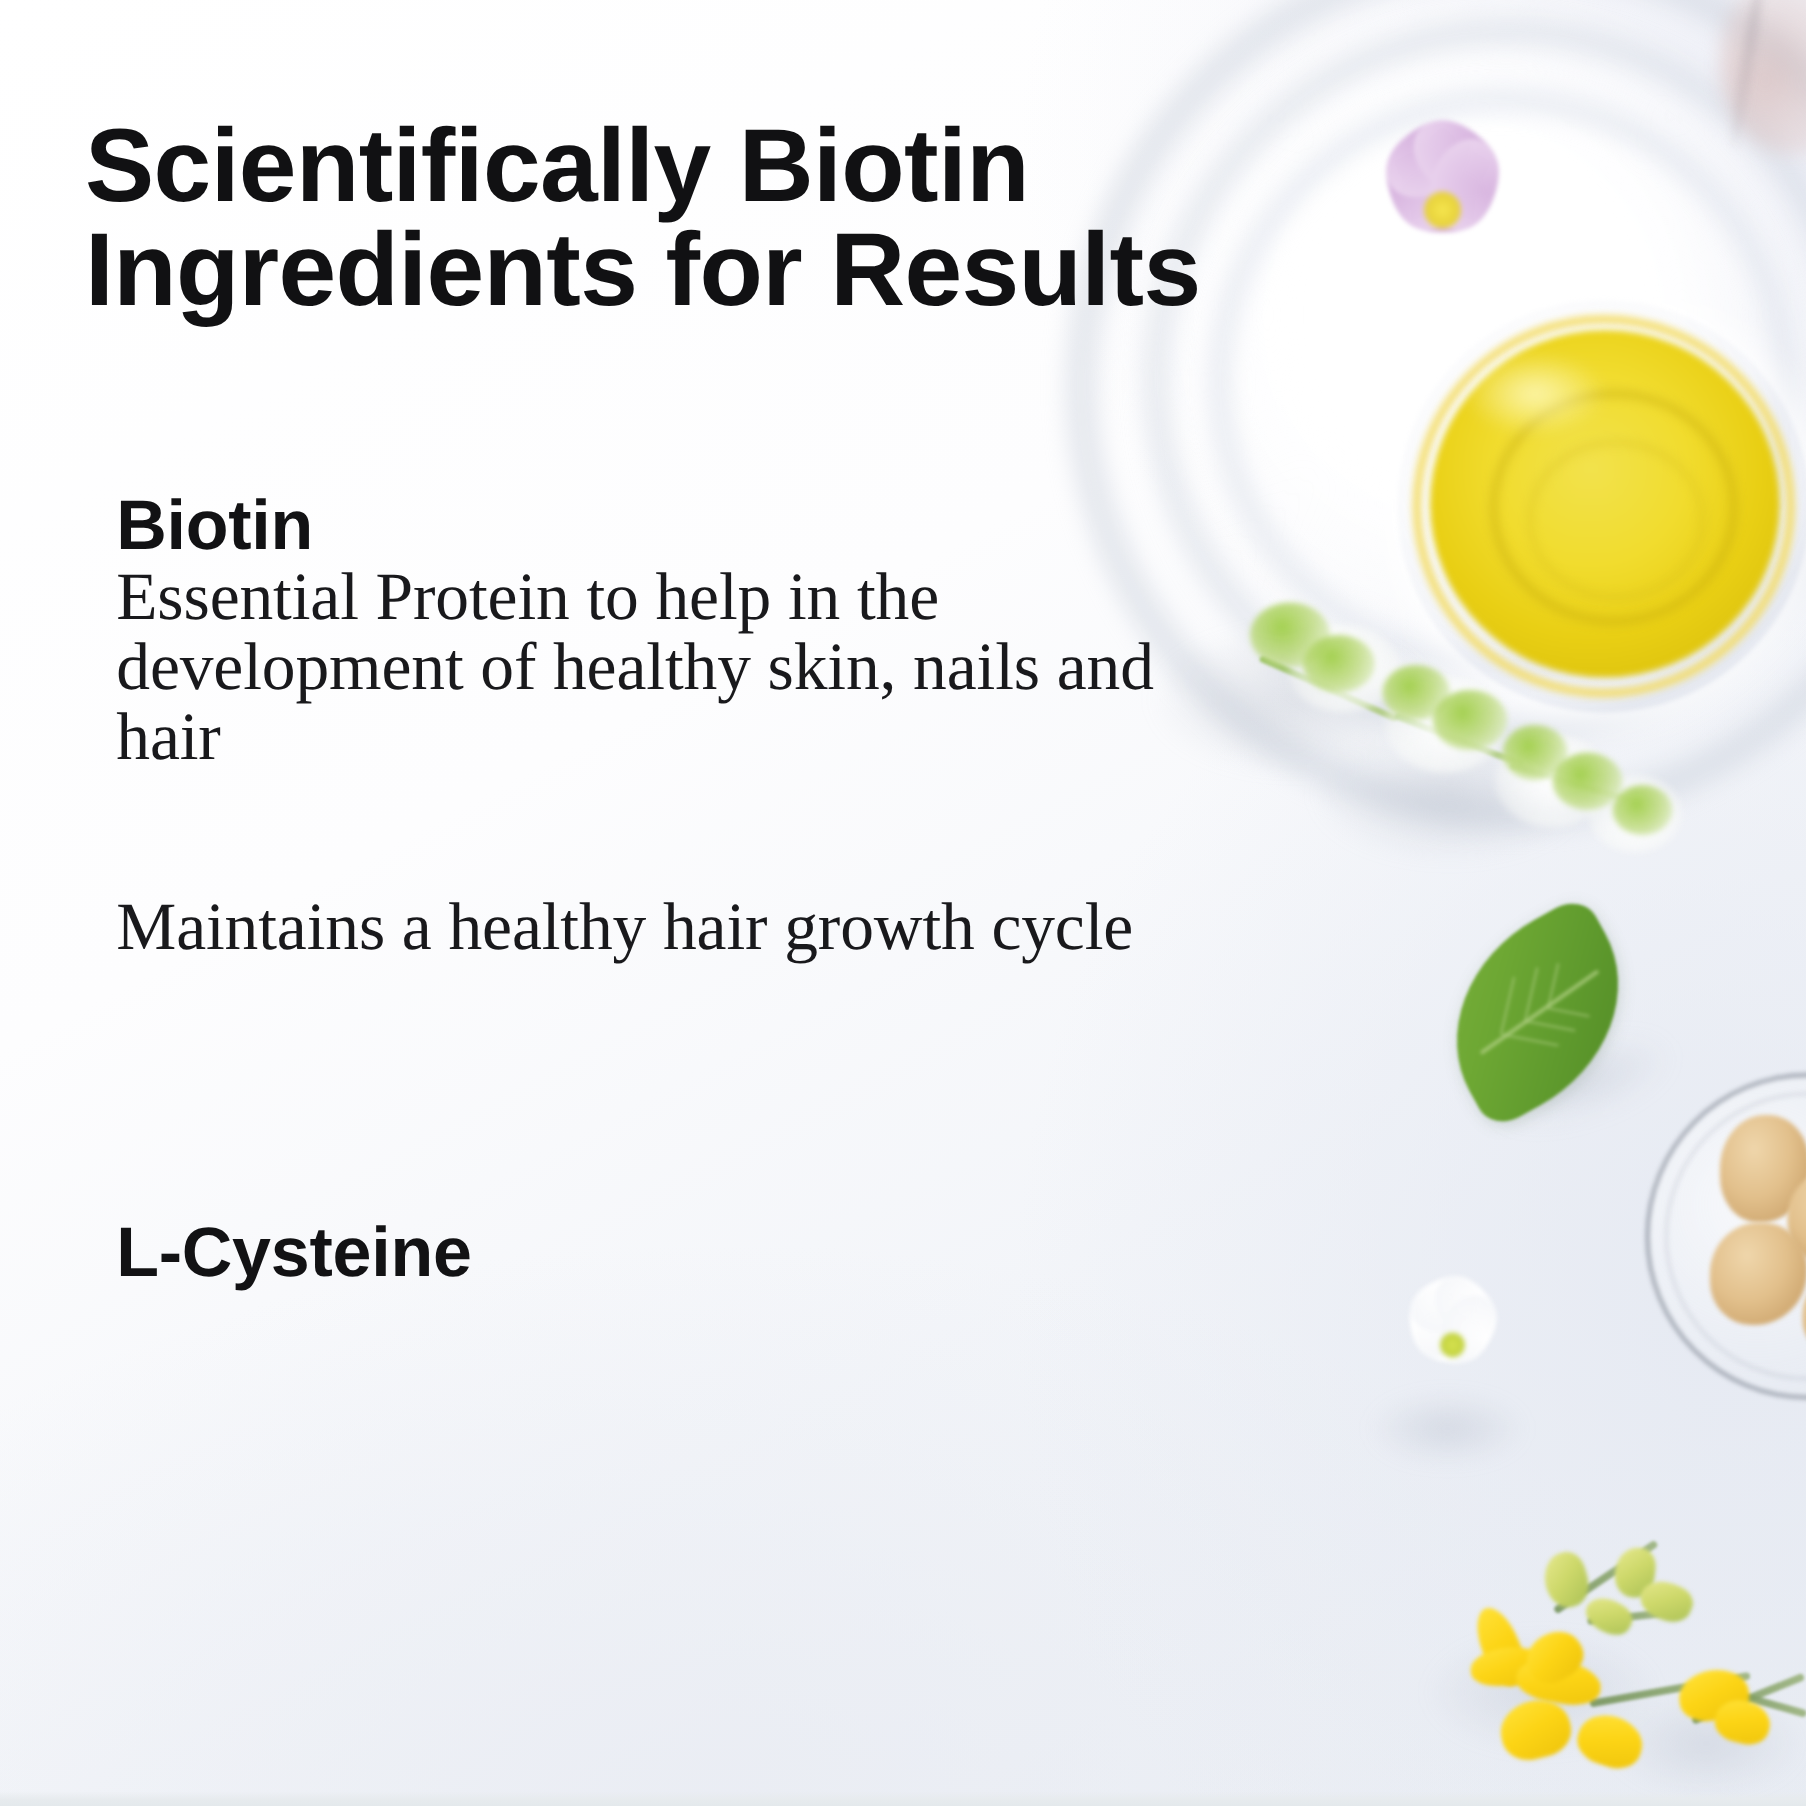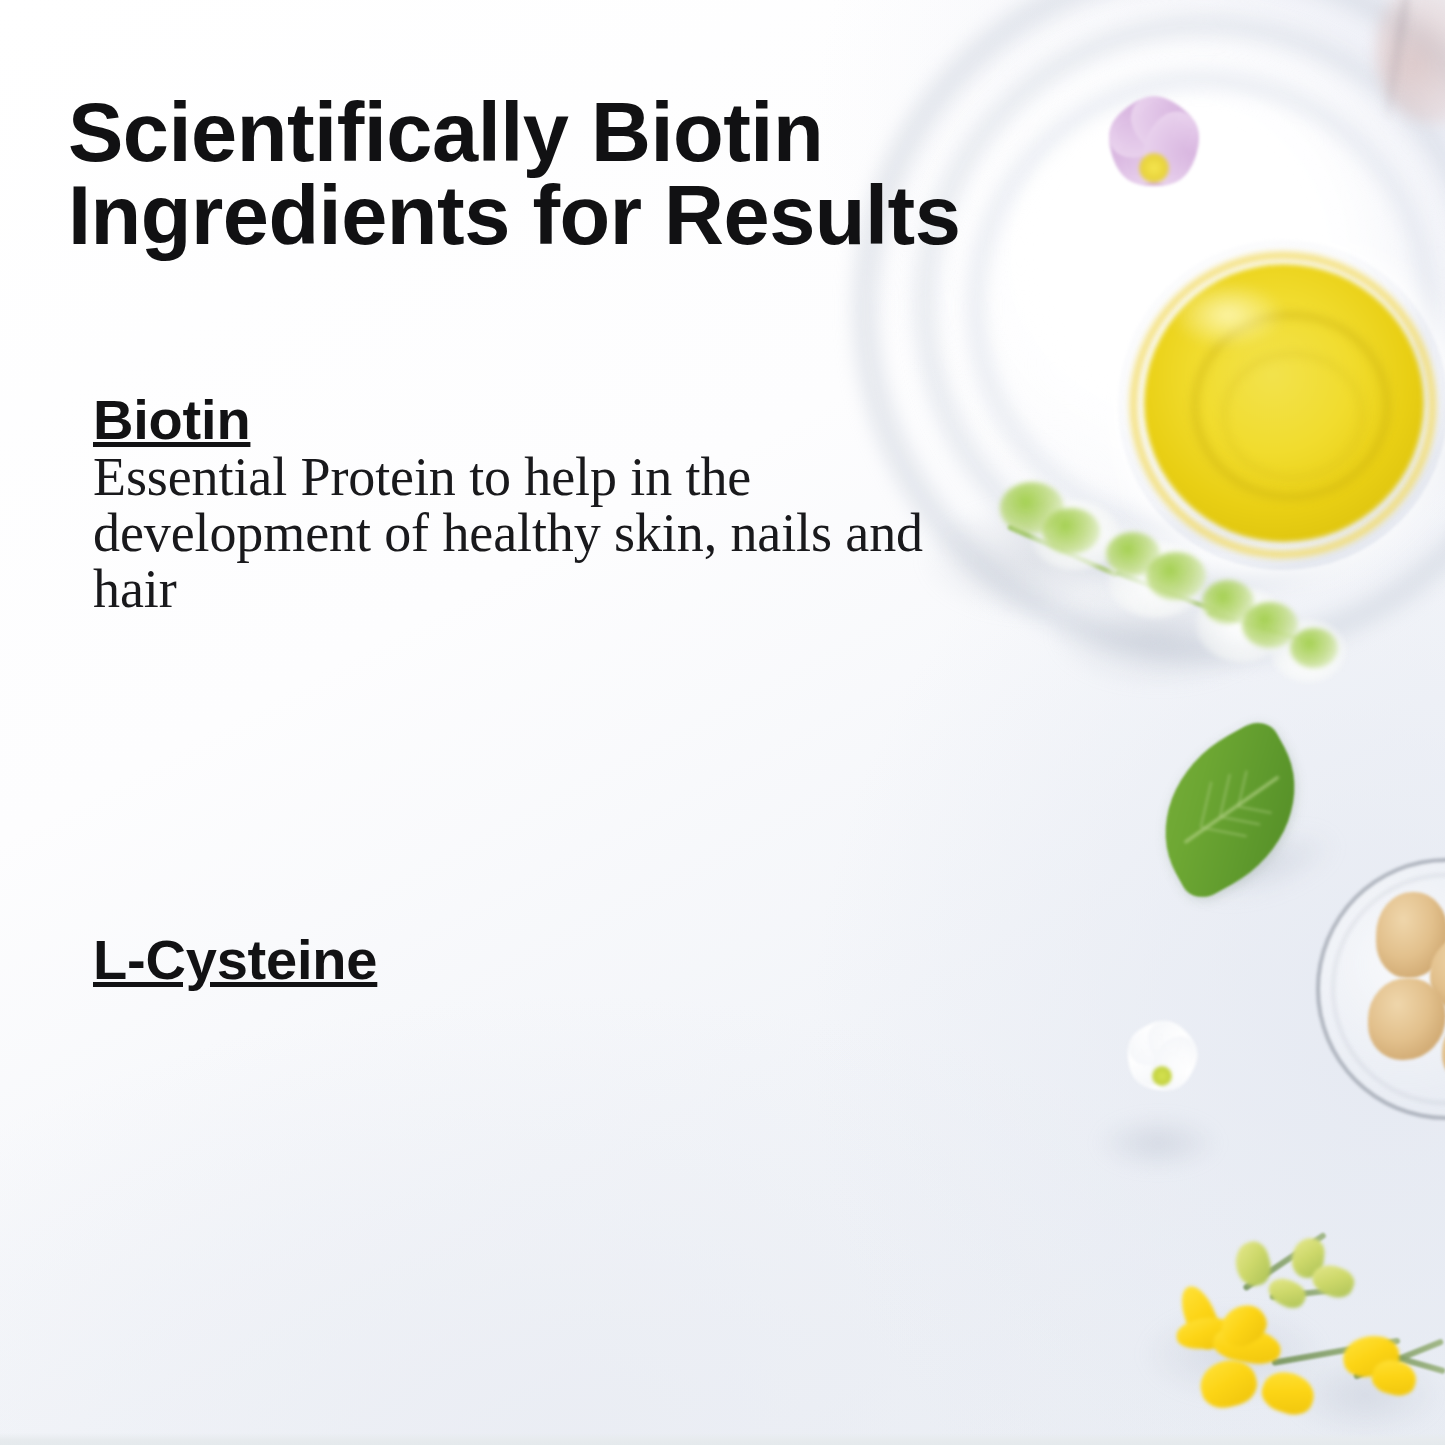--- a/index.html
+++ b/index.html
@@ -247,35 +247,34 @@
   }
 
   .ing-block { position: absolute; left: 93px; width: 880px; }
   .ing-name {
     margin: 0 0 2px 0;
     font-size: 56px;
     line-height: 1.0;
     font-weight: 700;
     letter-spacing: -0.2px;
     color: #121214;
-    text-decoration: underline;
   }
   .ing-desc {
     margin: 0;
     font-size: 54px;
     line-height: 1.035;
     font-weight: 400;
     letter-spacing: -0.1px;
     color: #19191c;
     font-family: Liberation Serif, serif;
   }
 
   #block-biotin   { top: 392px; }
   #block-folate   { top: 714px; }
-  #block-cysteine { top: 932px; }
+  #block-cysteine { top: 974px; }
 </style>
 </head>
 <body>
 
 <div id="page">
 
   <div class="bg-base"></div>
 
   <div class="ring-glow"></div>
   <div class="plate-ring ring-a"></div>
@@ -386,20 +385,21 @@
   <div class="content">
 
     <h1 class="headline">Scientifically Biotin Ingredients for Results</h1>
 
     <div class="ing-block" id="block-biotin">
       <h2 class="ing-name">Biotin</h2>
       <p class="ing-desc">Essential Protein to help in the development of healthy skin, nails and hair</p>
     </div>
 
     <div class="ing-block" id="block-folate">
+      <p class="ing-desc">Maintains a healthy hair growth cycle</p>
     </div>
 
     <div class="ing-block" id="block-cysteine">
       <h2 class="ing-name">L-Cysteine</h2>
     </div>
 
   </div>
 </div>
 
 </body></html>

